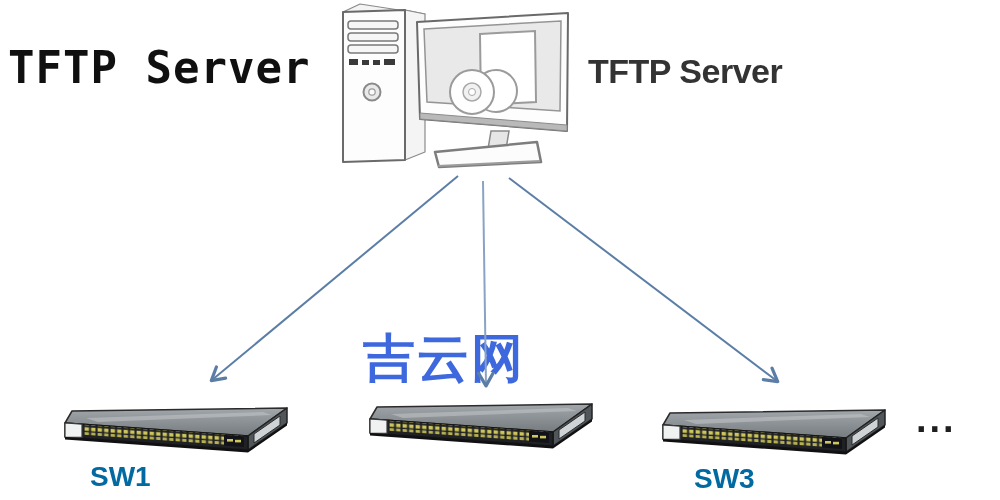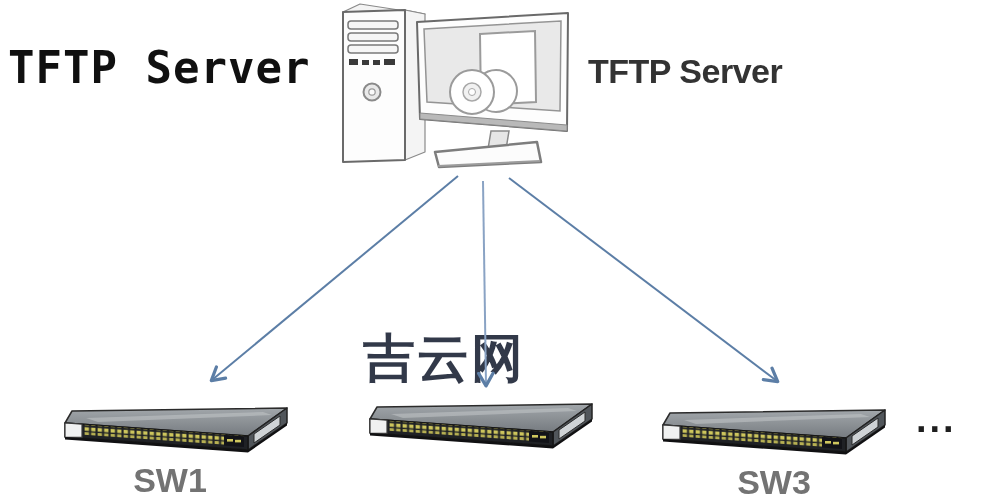--- a/index.html
+++ b/index.html
@@ -28,23 +28,23 @@
     position:absolute;left:363px;top:324px;z-index:1;
     font-family:"DejaVu Sans", sans-serif;
     font-size:52px;font-weight:bold;letter-spacing:2px;
     opacity:0.85;white-space:nowrap;
   }
   .switch-svg{position:absolute;z-index:3;}
   #sw1-svg{left:58px;top:399px;}
   #sw2-svg{left:363px;top:395px;}
   #sw3-svg{left:656px;top:401px;}
   .switch-label{
-    position:absolute;width:160px;text-align:center;z-index:3;
+    position:absolute;width:160px;z-index:3;
     font-family:"Liberation Sans", sans-serif;
-    font-size:34px;font-weight:600;color:#737373;
+    font-size:28px;font-weight:600;color:#0369a1;
   }
   #sw1-label{left:90px;top:461px;}
   #sw2-label{left:407px;top:461px;}
   #sw3-label{left:694px;top:463px;}
   .ellipsis{
     position:absolute;left:916px;top:398px;z-index:3;
     font-family:"Liberation Sans", sans-serif;
     font-size:38px;font-weight:bold;color:#1e1e1e;letter-spacing:3px;
   }
   svg .outline{stroke:#6a6a6a;stroke-width:2;fill:#fdfdfd;stroke-linejoin:round;}
@@ -52,21 +52,21 @@
 </style>
 </head>
 <body>
 
 <div class="canvas">
 
   <div class="title-left">TFTP Server</div>
 
   <div class="server-caption">TFTP Server</div>
 
-  <div class="watermark" style="color:#0f172a;">吉云网</div>
+  <div class="watermark" style="color:#1d4ed8;">吉云网</div>
 
   <svg class="computer-svg" width="265" height="180" viewBox="0 0 265 180">
 
     <g>
       <polygon class="thin" points="13,12 30,4 95,14 75,10" fill="#eeeeee"></polygon>
       <polygon class="thin" points="75,10 95,14 95,152 75,160" fill="#ededed"></polygon>
       <polygon class="outline" points="13,12 75,10 75,160 13,162"></polygon>
       <rect x="18" y="21" width="50" height="8" rx="3" fill="#f6f6f6" stroke="#7a7a7a" stroke-width="1.5"></rect>
       <rect x="18" y="33" width="50" height="8" rx="3" fill="#f6f6f6" stroke="#7a7a7a" stroke-width="1.5"></rect>
       <rect x="18" y="45" width="50" height="8" rx="3" fill="#f6f6f6" stroke="#7a7a7a" stroke-width="1.5"></rect>

